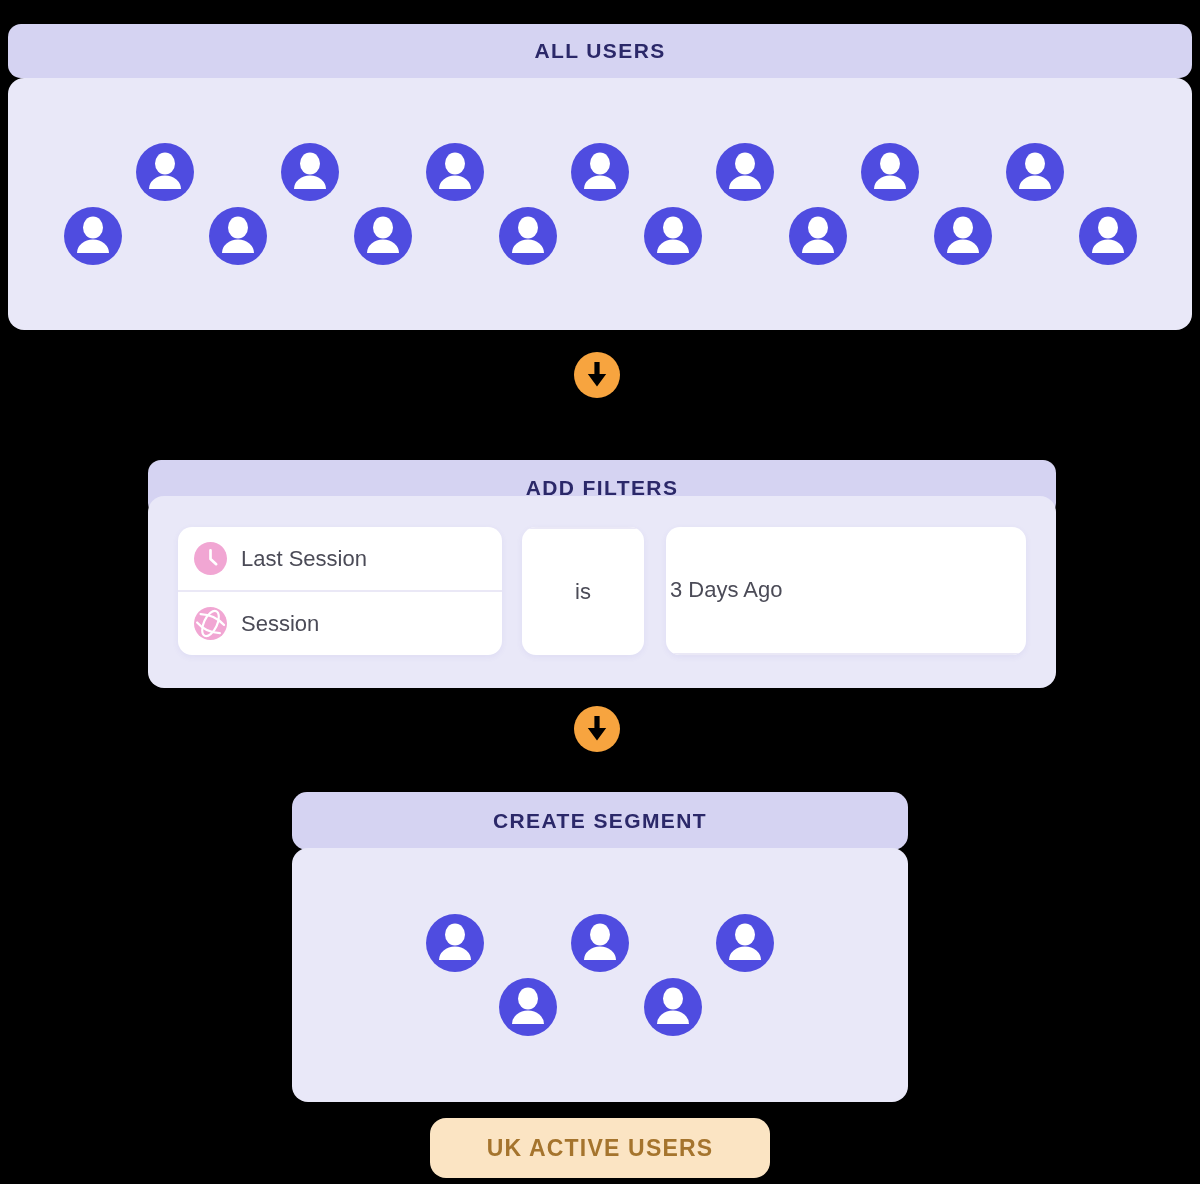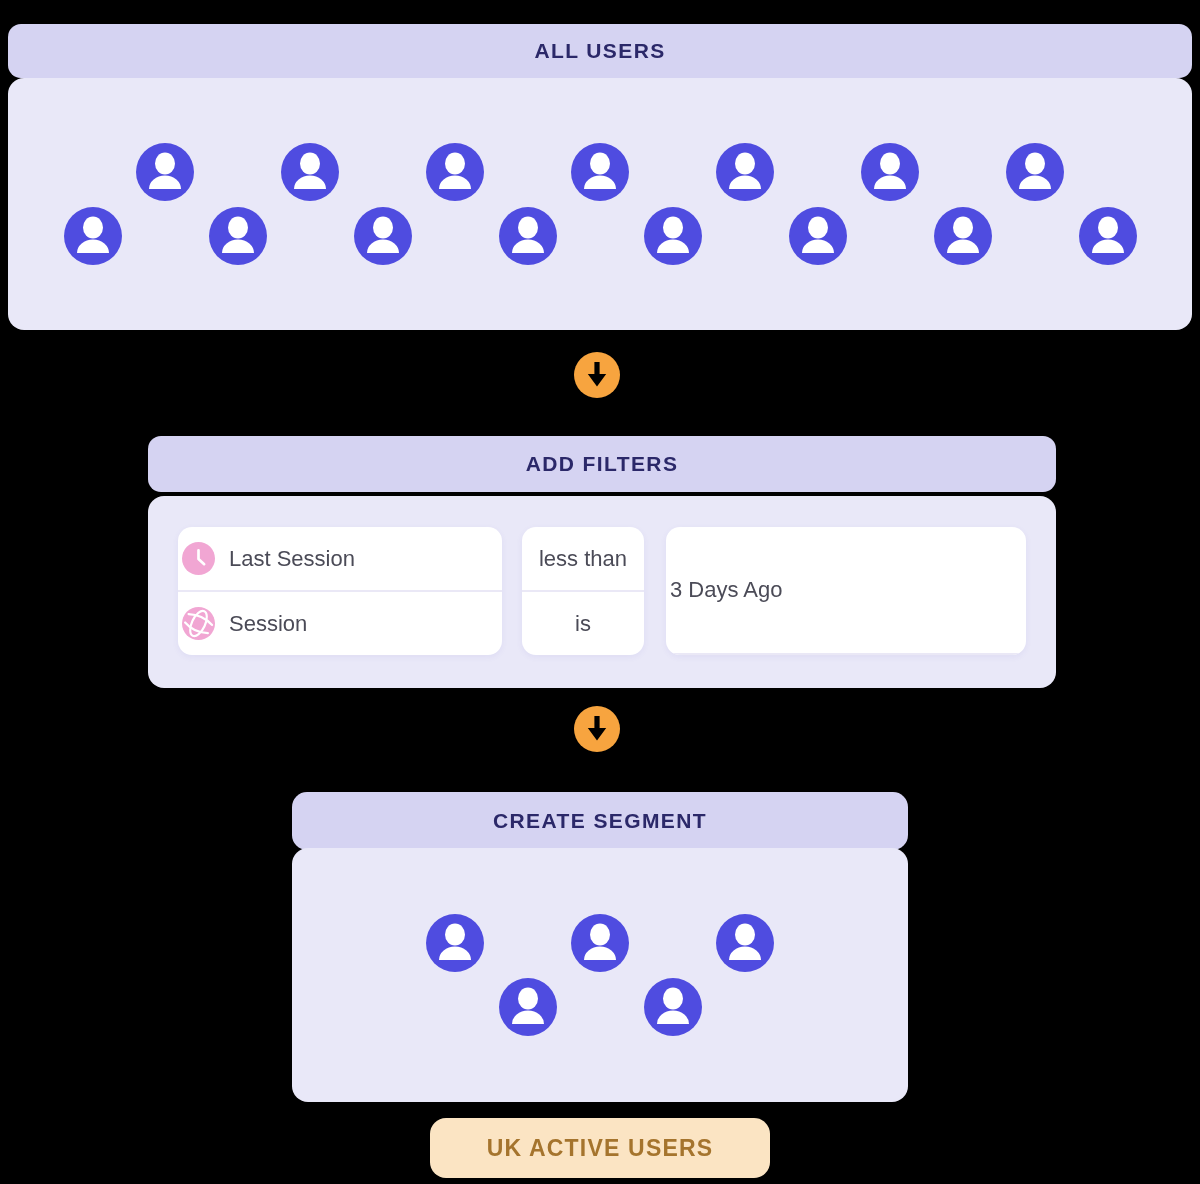--- a/index.html
+++ b/index.html
@@ -26,21 +26,21 @@
   
   .bar{
     position:absolute;
     background:var(--bar-bg);
     border-radius:13px;
     display:flex;align-items:center;justify-content:center;
     color:var(--bar-text);
     font-weight:700;font-size:21px;letter-spacing:1.4px;margin-top:16px;
   }
   .bar-all-users{left:8px;top:8px;width:1184px;height:54px;}
-  .bar-add-filters{left:148px;top:420px;width:908px;height:56px;}
+  .bar-add-filters{left:148px;top:444px;width:908px;height:56px;}
   .bar-create-segment{left:292px;top:776px;width:616px;height:58px;border-radius:15px;}
 
   
   .panel{
     position:absolute;
     background:var(--panel-bg);
     border-radius:16px;
   }
   .panel-all-users{left:8px;top:78px;width:1184px;height:252px;
     display:flex;flex-direction:column;align-items:center;justify-content:center;row-gap:6px;}
@@ -67,21 +67,21 @@
     box-shadow:0 2px 6px rgba(80,70,180,0.07);
     display:flex;flex-direction:column;overflow:hidden;
   }
   .card-fields{left:30px;width:324px;}
   .card-operators{left:374px;width:122px;}
   .card-values{left:518px;width:360px;}
   .frow{
     height:63px;flex:1;display:flex;align-items:center;
     color:var(--filter-text);font-size:22px;
   }
-  .card-fields .frow{padding-left:4px;column-gap:14px;}
+  .card-fields .frow{padding-left:16px;column-gap:14px;}
   .card-operators .frow{justify-content:center;}
   .card-values .frow{padding-left:4px;}
   .divider{height:2px;background:var(--card-divider);flex:none;}
   .ficon{display:block;width:33px;height:33px;flex:none;}
   .ficon .disc{fill:var(--pink-icon);}
   .ficon .line{stroke:var(--icon-fg);fill:none;stroke-linecap:round;}
 
   
   .result-bar{
     position:absolute;left:430px;top:1118px;width:340px;height:60px;
@@ -257,21 +257,20 @@
               <path d="M3.4 11.8 q12.6 -5.4 25.2 0"></path>
               <path d="M3.8 20.6 q12.2 5.4 24.4 0"></path>
             </g>
           </svg>
         </span>
         <span>Session</span>
       </div>
     </div>
 
     <div class="filter-card card-operators">
-      <div class="frow">less than</div>
       <div class="divider"></div>
       <div class="frow">is</div>
     </div>
 
     <div class="filter-card card-values">
       <div class="frow">3 Days Ago</div>
       <div class="divider"></div>
     </div>
 
   </div>

